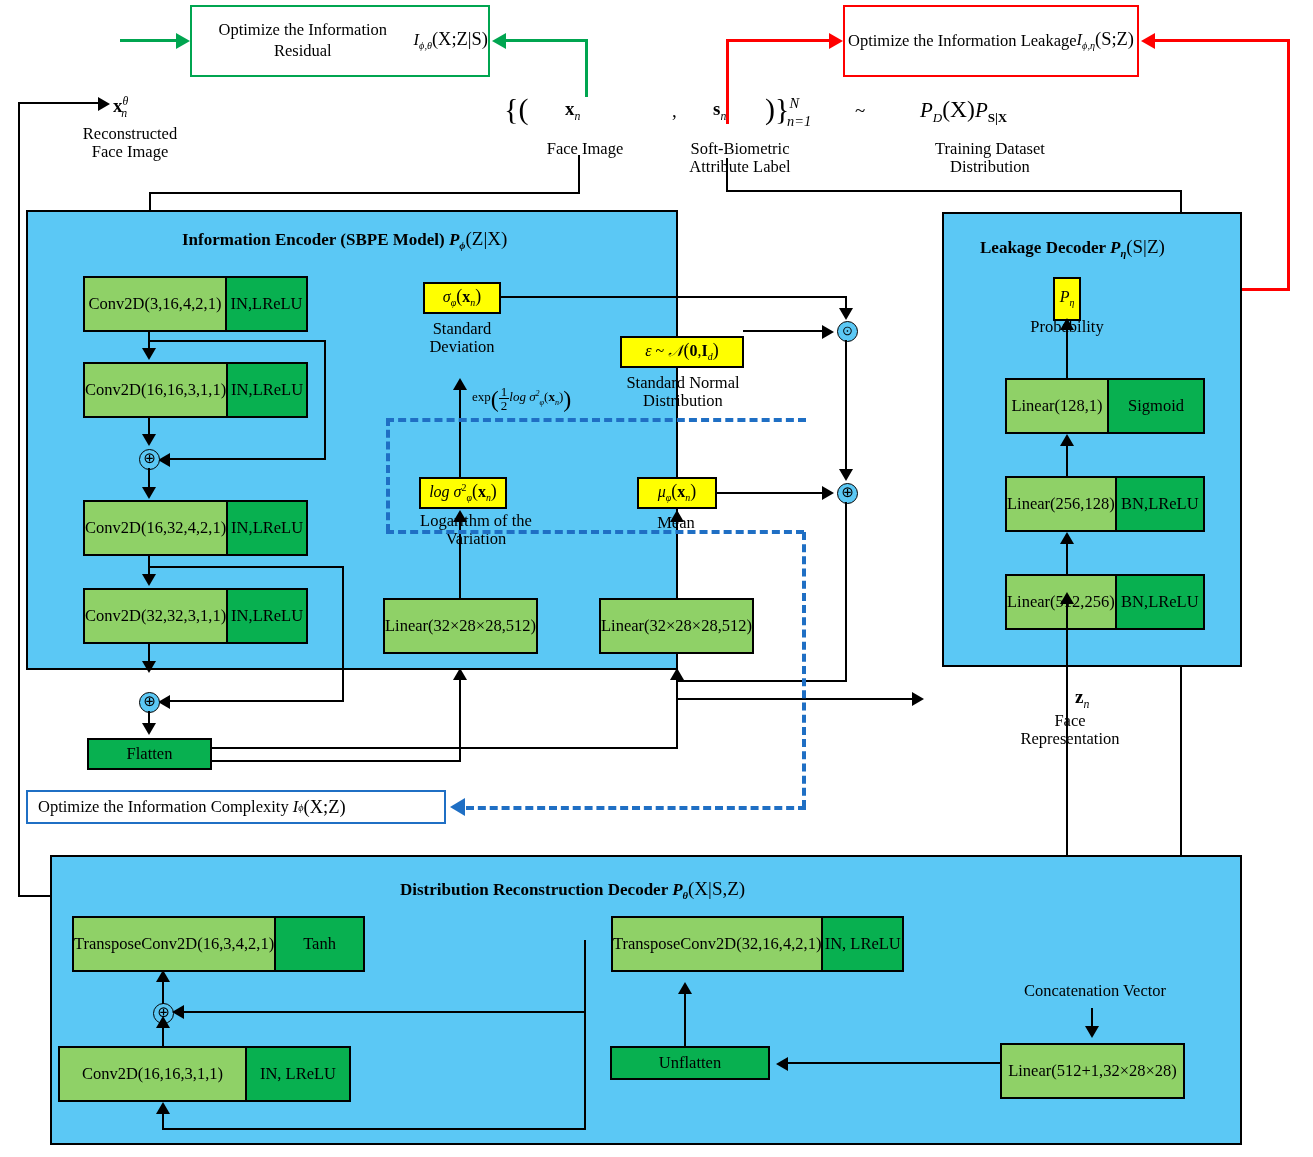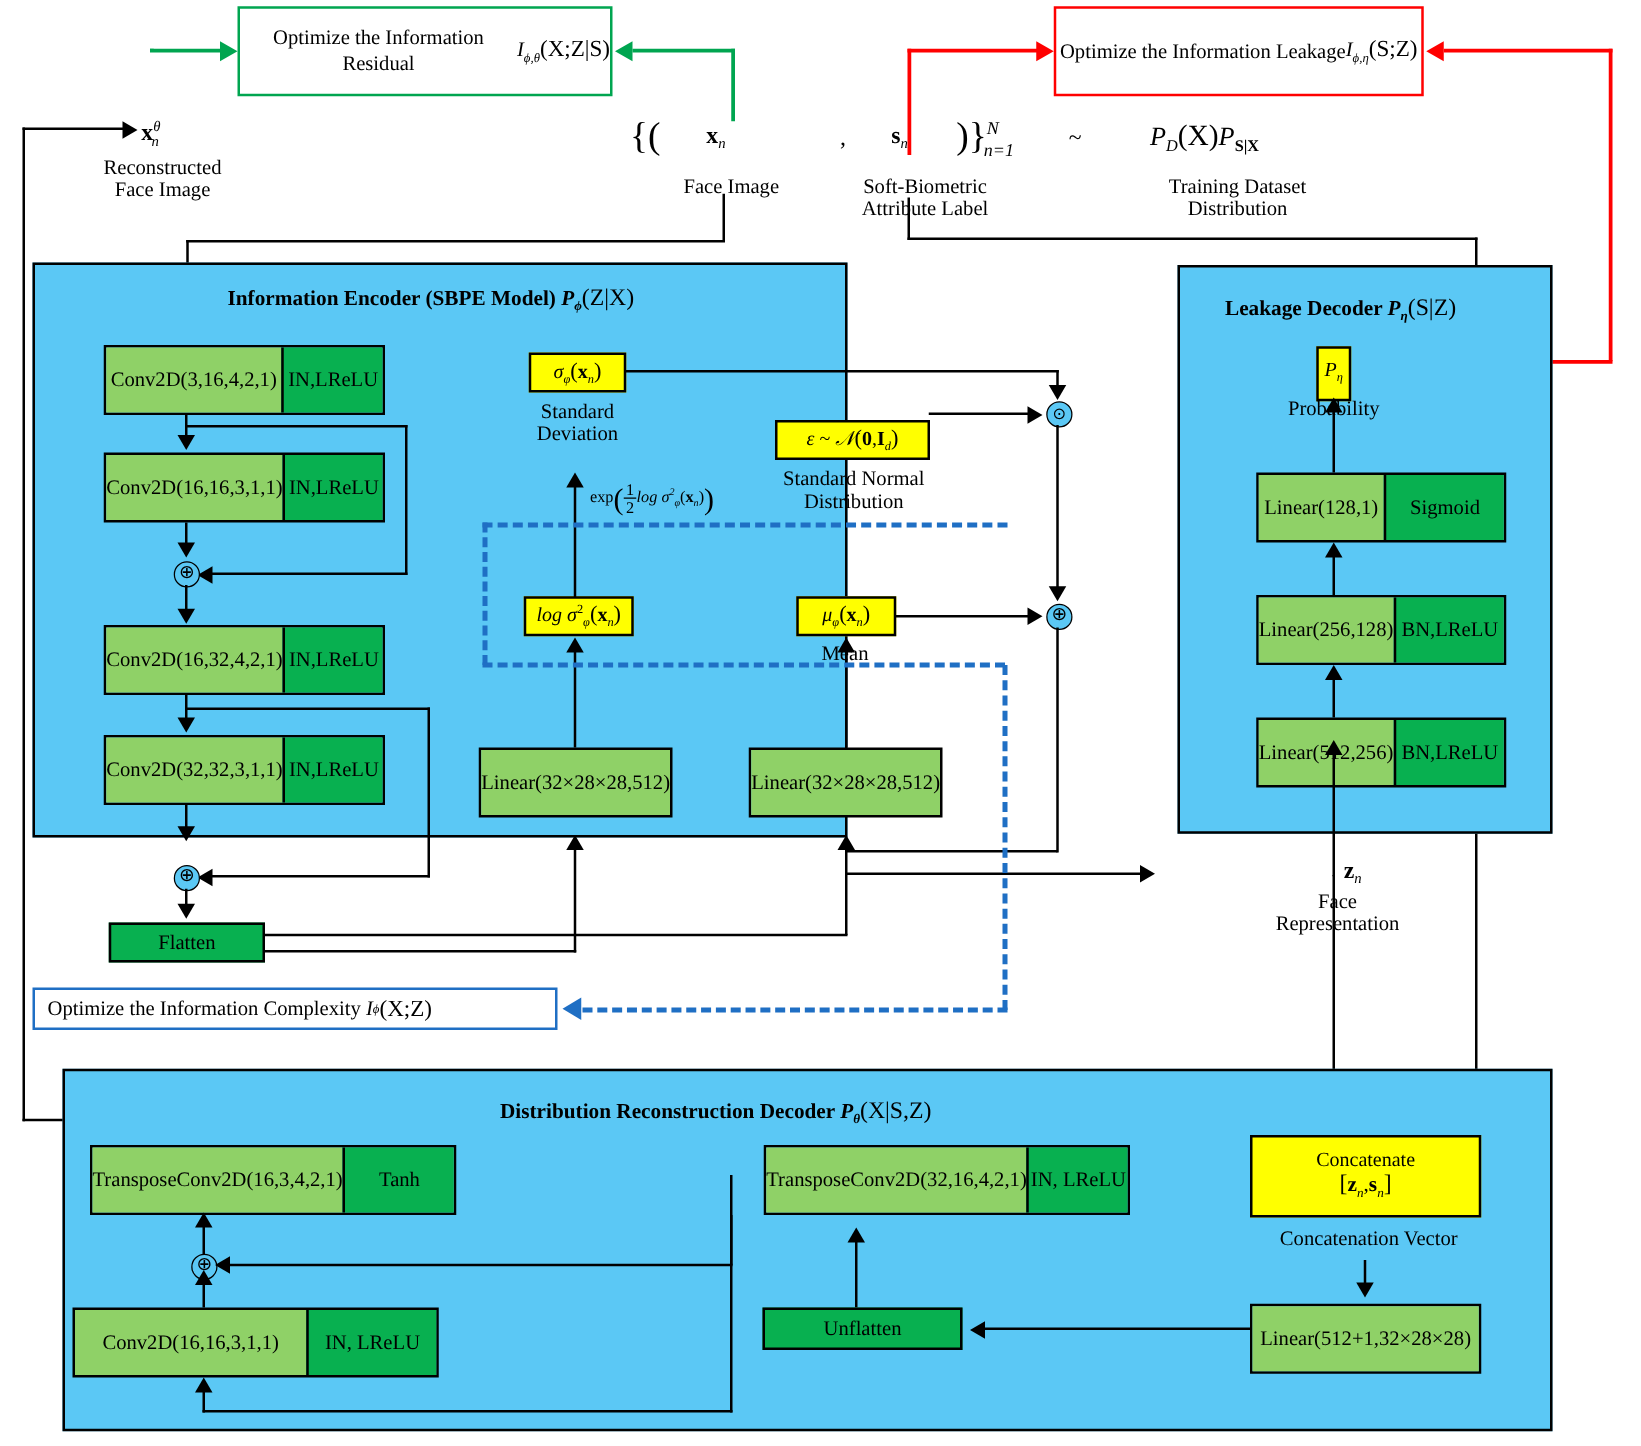--- a/index.html
+++ b/index.html
@@ -225,20 +225,23 @@
     </div>
   </div>
 
   <div class="abs ybox" style="left:419px;top:477px;width:88px;height:32px;">
     <span>
       <span style="font-style:italic;">log σ</span><sup style="font-style:normal;">2</sup><sub>φ</sub><span class="paren">(</span><span class="mb">x</span><sub>n</sub><span class="paren">)</span>
     </span>
   </div>
   <div class="ln abs" style="left:459px;top:520px;width:2px;height:78px;"></div>
   <div class="arw a-up abs" style="left:453px;top:510px;"></div>
+  <div class="capw" style="left:386px;top:512px;width:180px;">
+    <span>Logarithm of the</span><br><span>Variation</span>
+  </div>
 
   <div class="abs ybox" style="left:637px;top:477px;width:80px;height:32px;">
     <span>
       <span class="mi">μ</span><sub>φ</sub><span class="paren">(</span><span class="mb">x</span><sub>n</sub><span class="paren">)</span>
     </span>
   </div>
   <div class="ln abs" style="left:676px;top:520px;width:2px;height:78px;"></div>
   <div class="arw a-up abs" style="left:670px;top:510px;"></div>
   <div class="cap" style="left:626px;top:514px;width:100px;">Mean</div>
 
@@ -414,23 +417,17 @@
   <div class="ln abs" style="left:788px;top:1062px;width:212px;height:2px;"></div>
   <div class="arw a-lf abs" style="left:776px;top:1057px;"></div>
 
   <div class="abs obox" style="left:1000px;top:1043px;width:185px;height:56px;">
     <div class="lhs" style="flex:1;">
       <span>Linear</span>
       <span>(512+1,32×28×28)</span>
     </div>
   </div>
 
-  <div class="abs ybox" style="left:1000px;top:908px;width:185px;height:66px;flex-direction:column;">
-    <div>Concatenate</div>
-    <div style="font-size:17px;">
-      <span class="paren">[</span><span class="mb">z</span><sub>n</sub>,<span class="mb">s</span><sub>n</sub><span class="paren">]</span>
-    </div>
-  </div>
   <div class="cap" style="left:1010px;top:982px;width:170px;">Concatenation Vector</div>
   <div class="ln abs" style="left:1091px;top:1008px;width:2px;height:20px;"></div>
   <div class="arw a-dn abs" style="left:1085px;top:1026px;"></div>
 
 </div>
 
 </body></html>

